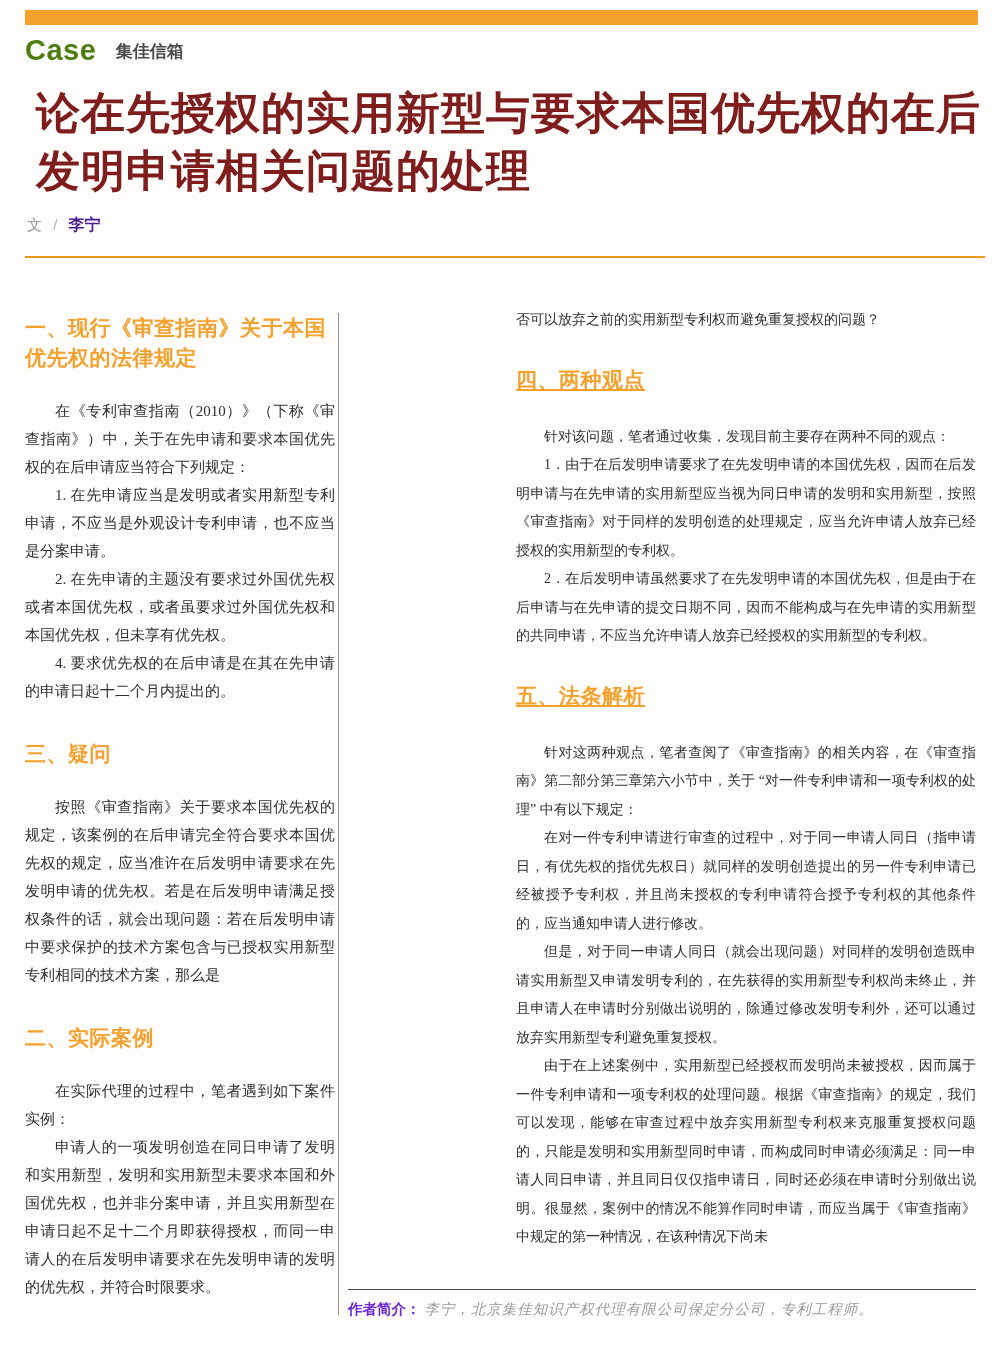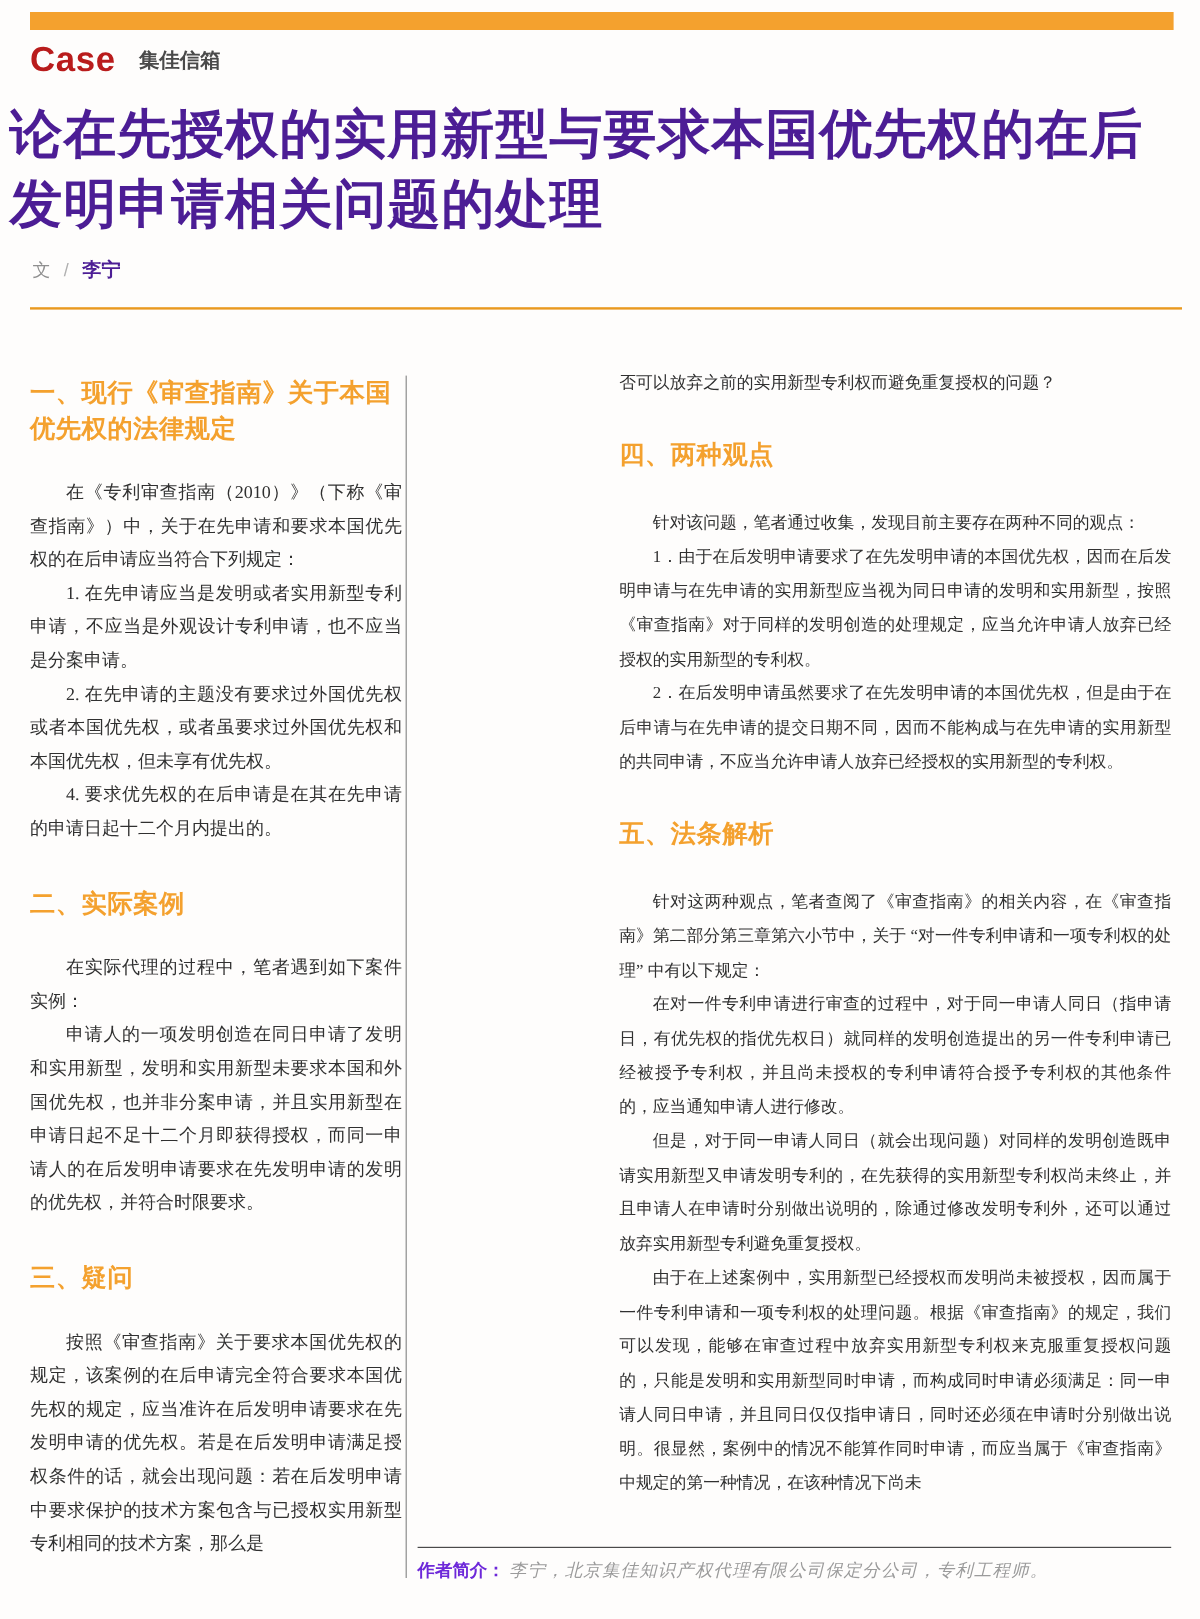--- a/index.html
+++ b/index.html
@@ -17,30 +17,30 @@
     position: absolute; left: 25px; top: 10px;
     width: 953px; height: 15px;
     background: #F4A12E;
   }
   .kicker {
     position: absolute; left: 25px; top: 34px;
     font-family: "Liberation Sans", "DejaVu Sans", sans-serif;
     white-space: nowrap;
   }
   .kicker-case {
-    color: #b91c1c; font-weight: bold; font-size: 29px; letter-spacing: 0.5px;
+    color: #4d7c0f; font-weight: bold; font-size: 29px; letter-spacing: 0.5px;
   }
   .kicker-label {
     color: #4a4a4a; font-weight: bold; font-size: 17px; margin-left: 15px;
     position: relative; top: -3px;
   }
   .title {
-    position: absolute; left: 8px; top: 84px;
+    position: absolute; left: 36px; top: 84px;
     font-family: "Liberation Sans", "DejaVu Sans", sans-serif;
-    font-weight: bold; color: #4c1d95;
+    font-weight: bold; color: #7f1d1d;
     font-size: 44px; line-height: 58px; letter-spacing: 1px;
   }
   .byline {
     position: absolute; left: 27px; top: 215px;
     font-family: "Liberation Sans", "DejaVu Sans", sans-serif;
     font-size: 15px; color: #8f8f8f;
   }
   .byline .sep { margin: 0 7px; color: #b0b0b0; }
   .byline .author { color: #4c1d95; font-weight: bold; font-size: 16px; }
   .title-rule {
@@ -69,21 +69,21 @@
 
   .col-left {
     position: absolute; left: 25px; top: 313px; width: 310px;
   }
   .col-left p { font-size: 15px; line-height: 28px; }
 
   .col-right {
     position: absolute; left: 516px; top: 306px; width: 460px;
   }
   .col-right p { font-size: 14px; line-height: 28.5px; }
-  .col-right h2 { margin: 30px 0 28px 0; }
+  .col-right h2 { margin: 30px 0 28px 0; text-decoration: underline; }
 
   
   .bio-rule {
     position: absolute; left: 348px; top: 1289px;
     width: 628px; height: 1px; background: #4a4a4a;
   }
   .bio {
     position: absolute; left: 348px; top: 1298px;
     font-size: 14.5px; line-height: 22px; white-space: nowrap;
   }
@@ -124,27 +124,27 @@
 
   <div class="col col-left">
     <section>
       <h2>一、现行《审查指南》关于本国优先权的法律规定</h2>
       <p>在《专利审查指南（2010）》（下称《审查指南》）中，关于在先申请和要求本国优先权的在后申请应当符合下列规定：</p>
       <p>1. 在先申请应当是发明或者实用新型专利申请，不应当是外观设计专利申请，也不应当是分案申请。</p>
       <p>2. 在先申请的主题没有要求过外国优先权或者本国优先权，或者虽要求过外国优先权和本国优先权，但未享有优先权。</p>
       <p>4. 要求优先权的在后申请是在其在先申请的申请日起十二个月内提出的。</p>
     </section>
     <section>
+      <h2>三、疑问</h2>
+      <p>按照《审查指南》关于要求本国优先权的规定，该案例的在后申请完全符合要求本国优先权的规定，应当准许在后发明申请要求在先发明申请的优先权。若是在后发明申请满足授权条件的话，就会出现问题：若在后发明申请中要求保护的技术方案包含与已授权实用新型专利相同的技术方案，那么是</p>
+    </section>
+    <section>
       <h2>二、实际案例</h2>
       <p>在实际代理的过程中，笔者遇到如下案件实例：</p>
       <p>申请人的一项发明创造在同日申请了发明和实用新型，发明和实用新型未要求本国和外国优先权，也并非分案申请，并且实用新型在申请日起不足十二个月即获得授权，而同一申请人的在后发明申请要求在先发明申请的发明的优先权，并符合时限要求。</p>
-    </section>
-    <section>
-      <h2>三、疑问</h2>
-      <p>按照《审查指南》关于要求本国优先权的规定，该案例的在后申请完全符合要求本国优先权的规定，应当准许在后发明申请要求在先发明申请的优先权。若是在后发明申请满足授权条件的话，就会出现问题：若在后发明申请中要求保护的技术方案包含与已授权实用新型专利相同的技术方案，那么是</p>
     </section>
   </div>
 
   <div class="col col-right">
     <section>
       <p class="noindent">否可以放弃之前的实用新型专利权而避免重复授权的问题？</p>
     </section>
     <section>
       <h2>四、两种观点</h2>
       <p>针对该问题，笔者通过收集，发现目前主要存在两种不同的观点：</p>

